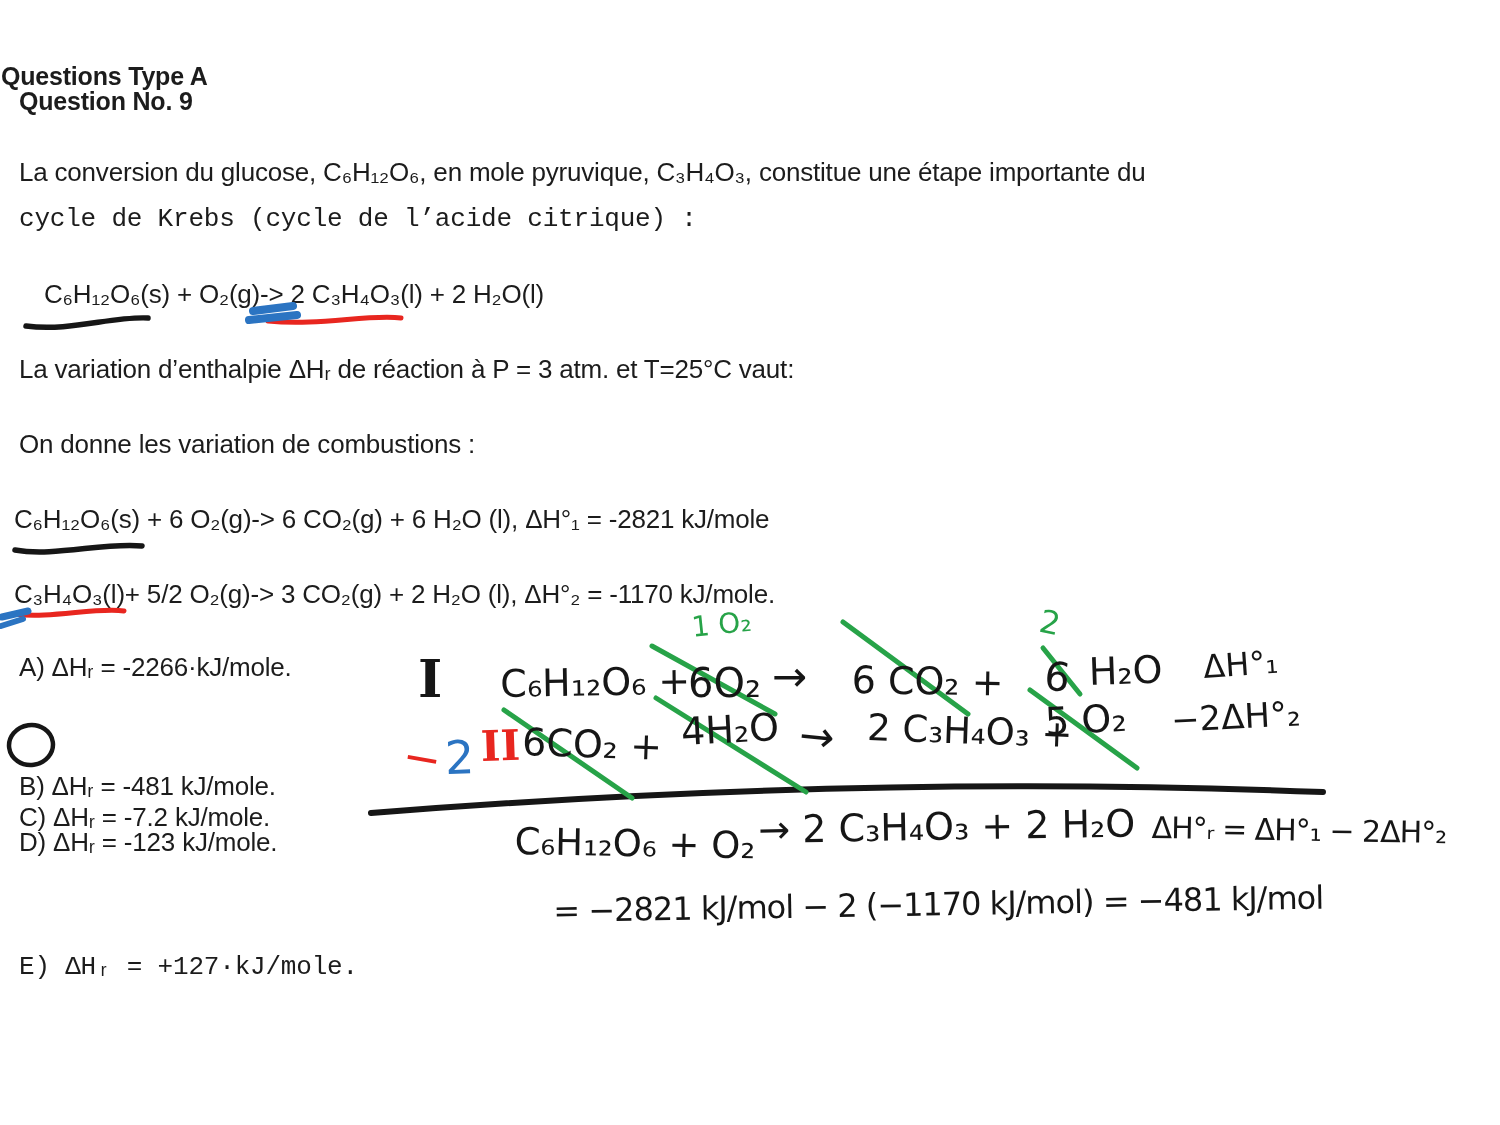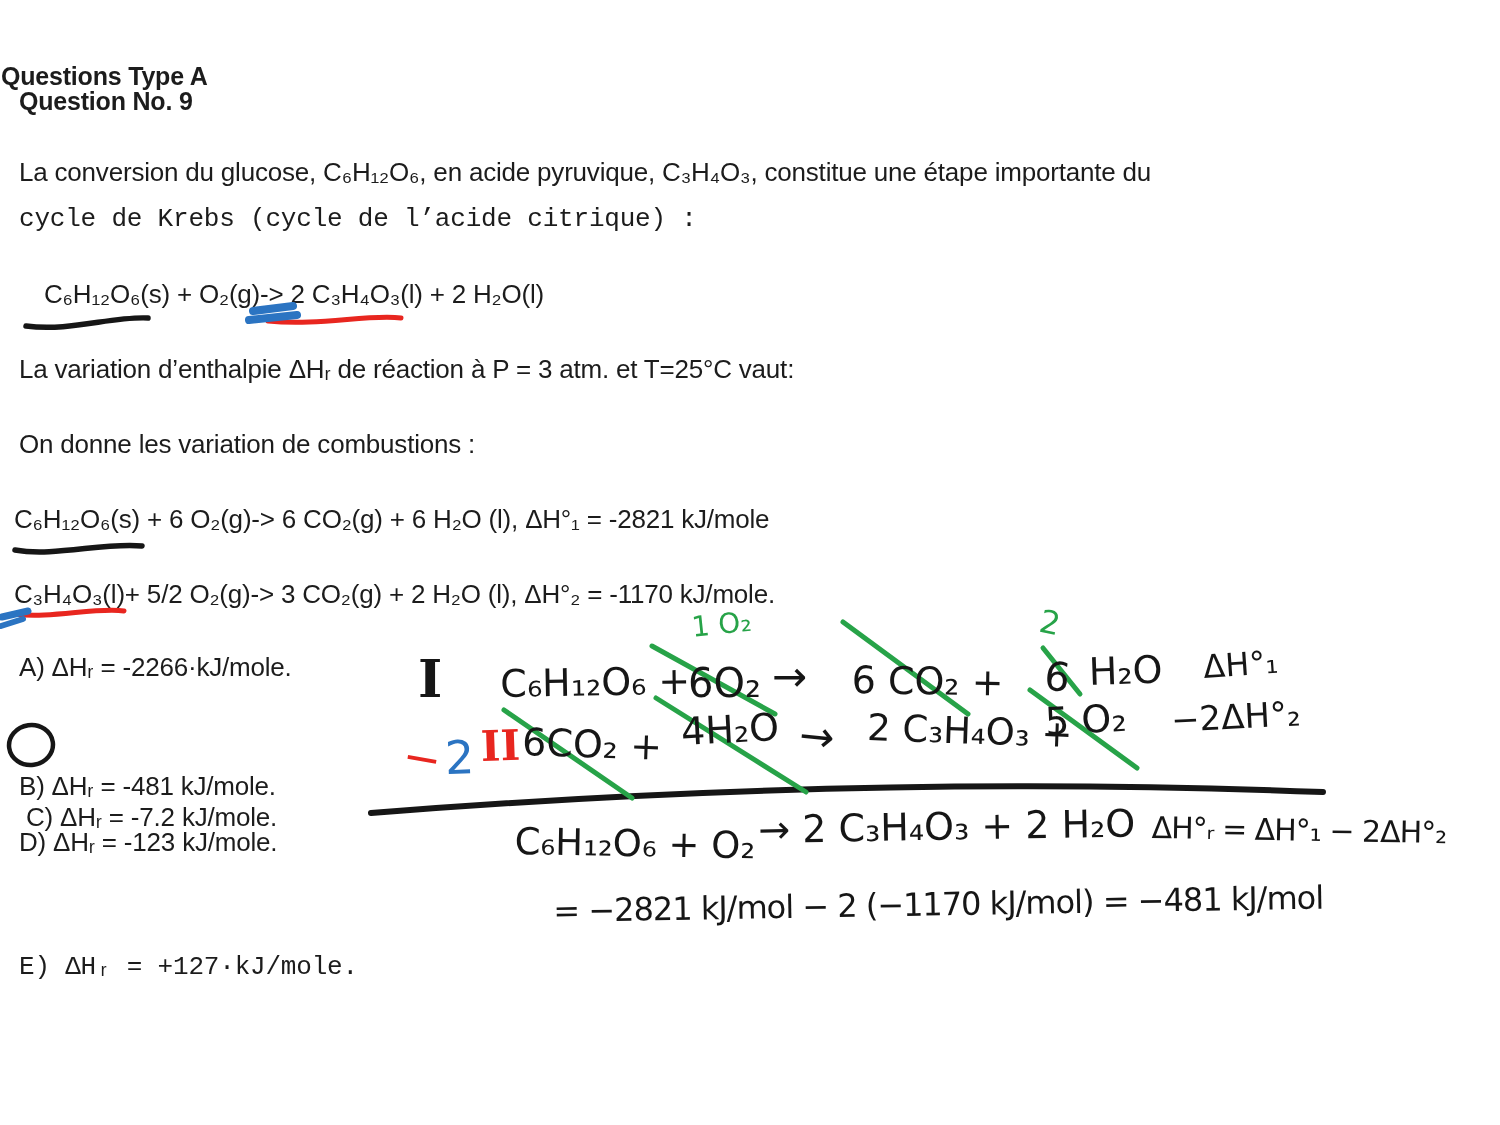--- a/index.html
+++ b/index.html
@@ -27,34 +27,34 @@
   .stroke-red{stroke:#e8261f;}
   .stroke-blue{stroke:#2b74c2;}
   .stroke-green{stroke:#27a348;}
 </style>
 </head>
 <body>
 
 <div class="typed bold" style="left:1px;top:14px;margin-top:48px;">Questions Type A</div>
 <div class="typed bold" style="left:19px;top:87px;">Question No. 9</div>
 
-<div class="typed" style="left:19px;top:157px;">La conversion du glucose, C₆H₁₂O₆, en acide pyruvique, C₃H₄O₃, constitue une étape importante du</div>
+<div class="typed" style="left:19px;top:157px;">La conversion du glucose, C₆H₁₂O₆, en mole pyruvique, C₃H₄O₃, constitue une étape importante du</div>
 <div class="typed" style="left:19px;top:204px;font-family:Liberation Mono, monospace;">cycle de Krebs (cycle de l’acide citrique) :</div>
 
 <div class="typed" style="left:14px;top:279px;margin-left:30px;">C₆H₁₂O₆(s) + O₂(g)-&gt; 2 C₃H₄O₃(l) + 2 H₂O(l)</div>
 
 <div class="typed" style="left:19px;top:354px;">La variation d’enthalpie ΔHᵣ de réaction à P = 3 atm. et T=25°C vaut:</div>
 <div class="typed" style="left:19px;top:429px;">On donne les variation de combustions :</div>
 
 <div class="typed" style="left:14px;top:504px;">C₆H₁₂O₆(s) + 6 O₂(g)-&gt; 6 CO₂(g) + 6 H₂O (l), ΔH°₁ = -2821 kJ/mole</div>
 <div class="typed" style="left:14px;top:579px;">C₃H₄O₃(l)+ 5/2 O₂(g)-&gt; 3 CO₂(g) + 2 H₂O (l), ΔH°₂ = -1170 kJ/mole.</div>
 
 <div class="typed" style="left:19px;top:652px;">A) ΔHᵣ = -2266·kJ/mole.</div>
 <div class="typed" style="left:19px;top:727px;margin-top:44px;">B) ΔHᵣ = -481 kJ/mole.</div>
-<div class="typed" style="left:26px;top:802px;">C) ΔHᵣ = -7.2 kJ/mole.</div>
+<div class="typed" style="left:19px;top:802px;">C) ΔHᵣ = -7.2 kJ/mole.</div>
 <div class="typed" style="left:19px;top:827px;">D) ΔHᵣ = -123 kJ/mole.</div>
 <div class="typed" style="left:19px;top:952px;font-family:Liberation Mono, monospace;">E) ΔHᵣ = +127·kJ/mole.</div>
 
 <svg id="ink" width="1500" height="1125" viewBox="0 0 1500 1125">
   <g fill="none" stroke-linecap="round" stroke-linejoin="round">
 
     <path class="stroke-black" stroke-width="5.5" d="M26 326 C 70 332, 112 316, 148 318"></path>
     <path class="stroke-black" stroke-width="5.5" d="M15 550 C 55 557, 104 542, 142 546"></path>
     <ellipse class="stroke-black" stroke-width="4.5" cx="31" cy="745" rx="22" ry="20" transform="rotate(-8 31 745)"></ellipse>
     <path class="stroke-black" stroke-width="6" d="M371 813 Q 860 774, 1323 792"></path>

